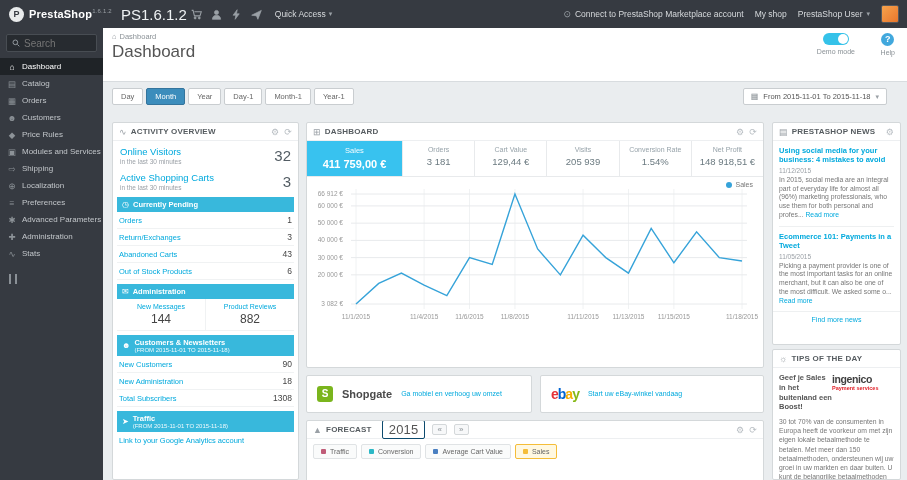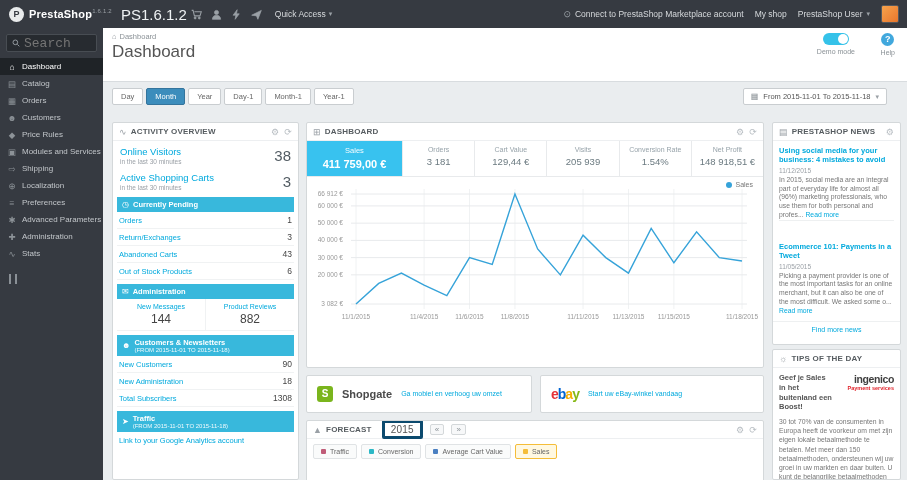--- a/index.html
+++ b/index.html
@@ -21,21 +21,21 @@
   .quick{margin-left:8px;font-size:8.5px;color:#d7dadd;display:flex;align-items:center;gap:3px;cursor:pointer}
   .caret{font-size:7px;color:#9aa0a6}
   .tb-right{margin-left:auto;display:flex;align-items:center;gap:11px;padding-right:8px;font-size:8.5px}
   .tb-link{color:#d7dadd;display:flex;align-items:center;gap:4px;cursor:pointer}
   .tb-dot-ico{color:#9aa0a6;font-size:9px}
   .avatar{width:18px;height:18px;border-radius:2px;background:linear-gradient(135deg,#f7a34c,#e8762d);border:1px solid #55595e}
   
   .sidebar{position:absolute;top:28px;left:0;width:103px;bottom:0;background:#363a41;z-index:8}
   .search-box{margin:6px;height:18px;display:flex;align-items:center;gap:4px;background:#272b30;border:1px solid #484d53;border-radius:2px;padding:0 5px}
   .search-box svg{width:8px;height:8px;stroke:#9aa0a6;fill:none}
-  .search-box input{flex:1;min-width:0;background:transparent;border:none;outline:none;color:#ccc;font-size:13px;font-family:Liberation Mono, monospace}
+  .search-box input{flex:1;min-width:0;background:transparent;border:none;outline:none;color:#ccc;font-size:10px;font-family:Liberation Sans, sans-serif}
   .sb-item{display:flex;align-items:center;gap:5px;height:17px;padding:0 7px;color:#c2c6ca;font-size:8px;white-space:nowrap;overflow:hidden;cursor:pointer}
   .sb-item.active{background:var(--sbactive);color:#fff}
   .sb-ico{width:10px;text-align:center;font-size:8.5px;color:#8d9398;flex:0 0 10px}
   .sb-item.active .sb-ico{color:#fff}
   .collapse-ctl{margin:12px 0 0 9px;width:8px;height:10px;border-left:2px solid #8a9096;border-right:2px solid #8a9096;cursor:pointer}
   
   .main{position:absolute;left:103px;top:28px;right:0;bottom:0;background:#eaedef;overflow:hidden}
   .page-head{position:absolute;top:0;left:0;right:0;height:54px;background:#fff;border-bottom:1px solid #d8dcdf}
   .breadcrumb{position:absolute;top:4px;left:9px;font-size:7.5px;color:#8a9196;display:flex;gap:3px;align-items:center}
   .page-title{position:absolute;top:14px;left:9px;font-size:17px;font-weight:normal;color:#555}
@@ -99,40 +99,40 @@
   
   .module-box{position:absolute;height:38px;background:#fff;border:1px solid #d4d8da;border-radius:2px;display:flex;align-items:center;gap:9px;padding:0 10px;cursor:pointer}
   #module-shopgate{left:203px;top:347px;width:226px}
   #module-ebay{left:437px;top:347px;width:224px}
   .sg-ico{width:16px;height:16px;background:#7ab51d;border-radius:3px;color:#fff;font-weight:bold;font-size:10px;text-align:center;line-height:16px}
   .sg-name{font-weight:bold;font-size:11px;color:#4a4a4a}
   .mod-link{color:var(--cyan);font-size:7px;line-height:1.3}
   .ebay-logo{font-weight:bold;font-size:14px;letter-spacing:-1px}
   
   #forecast-panel{left:203px;top:392px;width:458px;height:100px}
-  .year-box{margin-left:6px;border:3px solid #0c4a6e;border-radius:2px;padding:1px 6px;font-size:10px;font-weight:normal;color:#555;cursor:pointer}
+  .year-box{margin-left:6px;border:1px solid #0c4a6e;border-radius:2px;padding:1px 6px;font-size:13px;font-weight:normal;color:#555;cursor:pointer}
   .arrow-btn{border:1px solid #d4d8da;border-radius:2px;background:#f7f8f9;color:#8a9196;font-size:8px;padding:0 4px;margin-left:3px;cursor:pointer;font-weight:normal}
   .fc-tabs{display:flex;gap:4px;padding:5px 6px}
   .fc-tab{display:flex;align-items:center;gap:4px;font-size:7px;color:#666;border:1px solid #e0e3e5;background:#fafbfb;border-radius:2px;padding:3px 7px;cursor:pointer}
   .fc-tab.active{border-color:#f5bd38;background:#fff8e1}
   .fc-dot{width:5px;height:5px;border-radius:1px}
   
   #news-panel{left:669px;top:94px;width:129px;height:223px}
   .news-body{padding:5px 6px;overflow:hidden}
-  .article + .article{border-top:1px solid #eef0f1;margin-top:0;padding-top:21px}
+  .article + .article{border-top:1px solid #eef0f1;margin-top:6px;padding-top:5px}
   .art-title{color:var(--cyan);font-weight:bold;font-size:7.5px;line-height:1.25;cursor:pointer}
   .art-date{color:#9aa0a6;font-size:6.5px;margin:2px 0}
   .art-body{color:#777;font-size:6.8px;line-height:1.3}
   .news-more{border-top:1px solid #eef0f1;text-align:center;padding:4px;font-size:7px}
   
   #tips-panel{left:669px;top:321px;width:129px;height:131px}
   .tips-body{padding:5px 6px}
   .tips-top{display:flex;}
   .tips-heading{flex:1;font-weight:bold;color:#555;font-size:7.5px;line-height:1.3}
-  .ingenico{width:62px;text-align:right}
+  .ingenico{width:62px;text-align:left}
   .ing-name{font-weight:bold;font-size:10.5px;color:#3f3f3f;letter-spacing:-.4px}
   .ing-sub{color:#e01e26;font-size:5.5px;font-weight:bold}
   .tips-text{margin-top:5px;color:#777;font-size:6.8px;line-height:1.35}
 </style>
 </head>
 <body>
 
 <div class="topbar">
   <div class="logo">
     <span class="logo-badge">P</span>
@@ -281,21 +281,21 @@
       <span class="head-icons">
         <span>⚙</span>
         <span>⟳</span>
       </span>
     </div>
     <div class="big-row">
       <div class="big-l">
         <div class="big-label">Online Visitors</div>
         <div class="big-sub">in the last 30 minutes</div>
       </div>
-      <div class="big-val">38</div>
+      <div class="big-val">32</div>
     </div>
     <div class="big-row">
       <div class="big-l">
         <div class="big-label">Active Shopping Carts</div>
         <div class="big-sub">in the last 30 minutes</div>
       </div>
       <div class="big-val">3</div>
     </div>
     <div class="section-head">
       <span class="sec-ico">◷</span>

